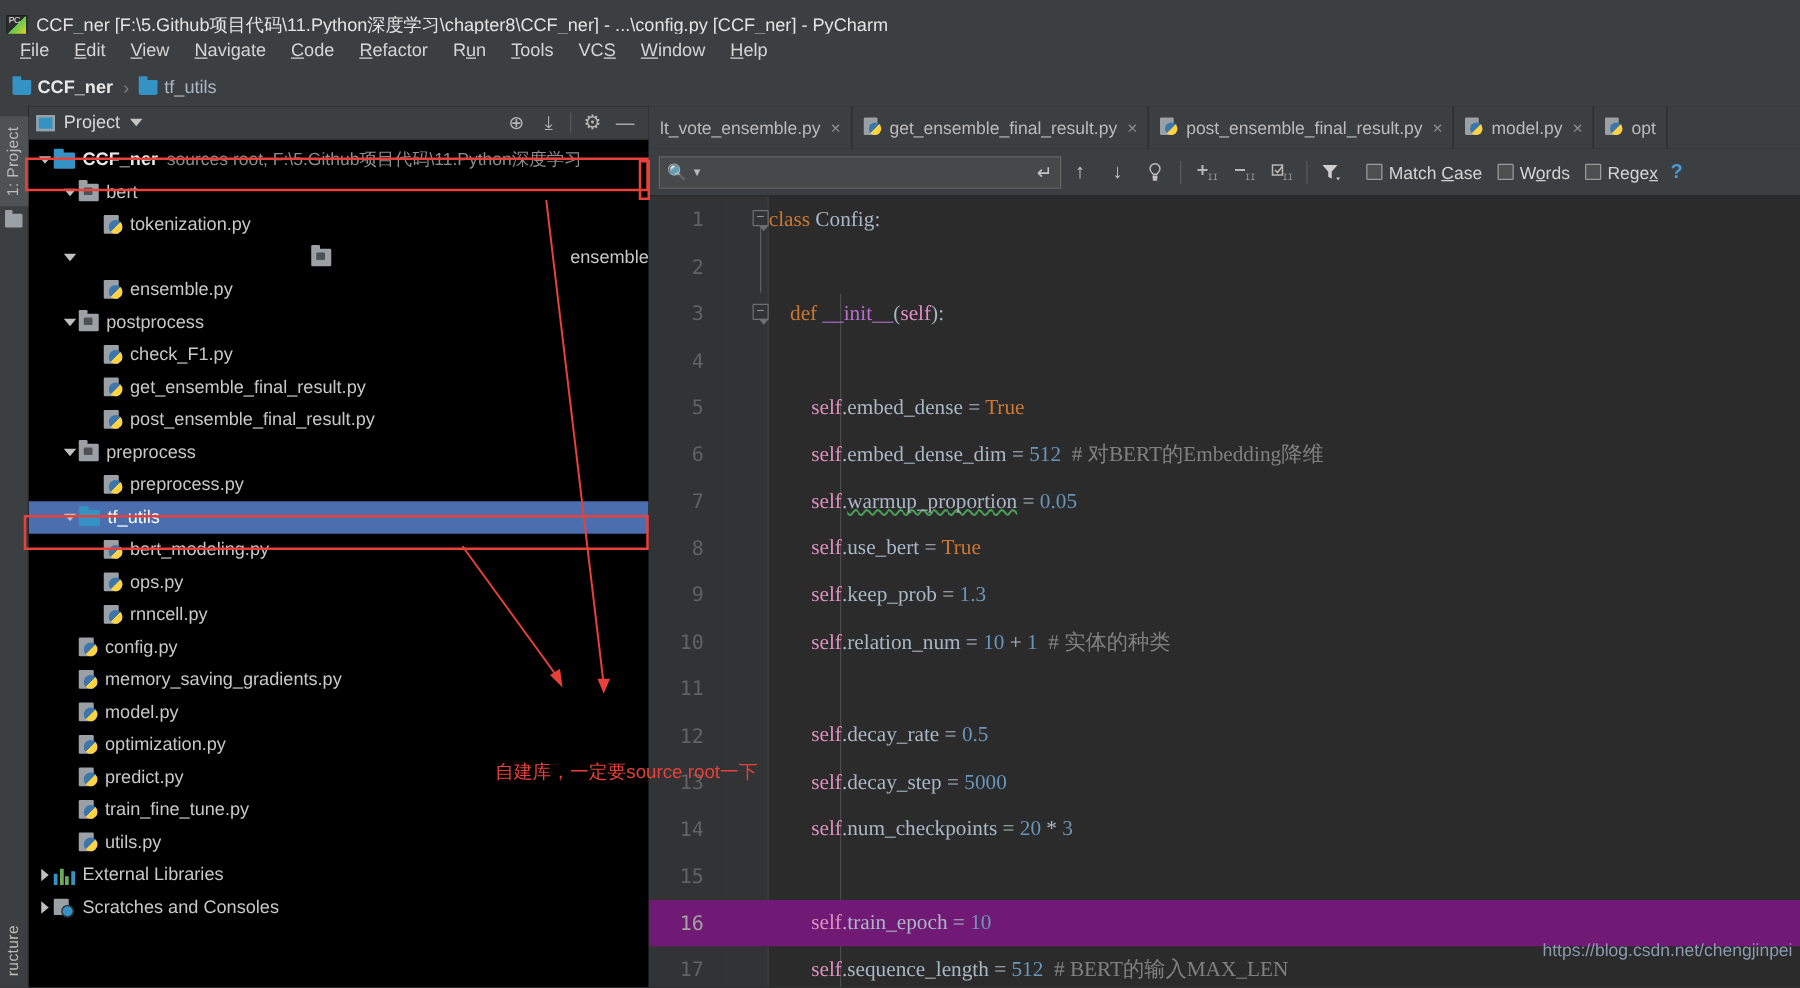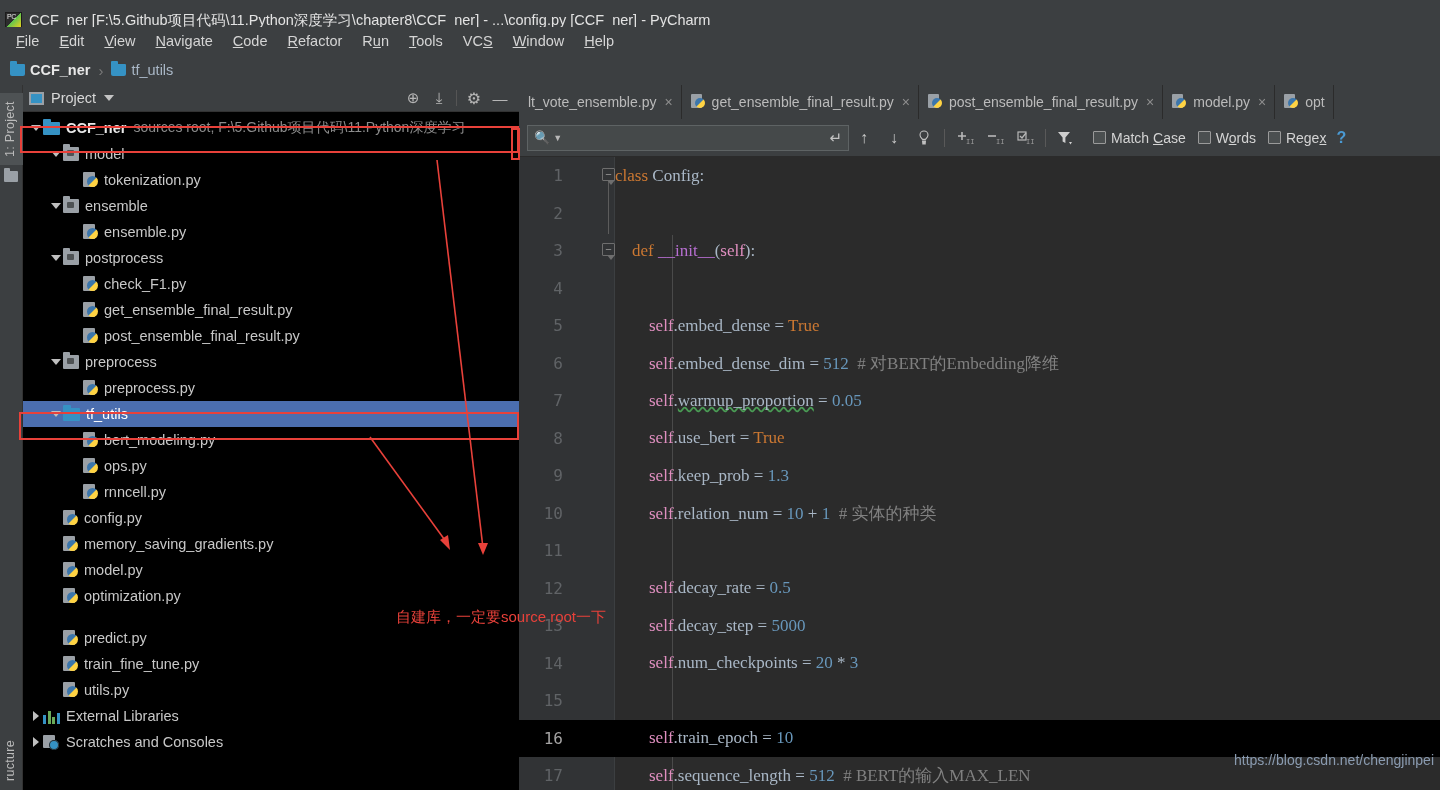--- a/index.html
+++ b/index.html
@@ -249,21 +249,21 @@
     background: #313335;
   }
   .fold-col {
     position: absolute; left: 58px; top: 0; width: 38px; height: 100%;
     background: #313335; border-right: 1px solid #3c3f41;
   }
   .code-lines { position: absolute; left: 0; top: 0; right: 0; bottom: 0; }
   .cline {
     height: 37.5px; display: flex; align-items: center; position: relative;
   }
-  .cline.hl { background: #000000; }
+  .cline.hl { background: #701a75; }
   .lnum {
     width: 52px; text-align: right; padding-right: 8px; color: #606366;
     font-family: "DejaVu Sans Mono", monospace; font-size: 16px; flex: none;
   }
   .cline.hl .lnum { color: #a4a3a3; }
   .ctext {
     margin-left: 44px; font-family: Liberation Serif, serif;
     font-size: 17px; white-space: pre; color: #a9b7c6;
   }
   .kw { color: #cc7832; }
@@ -375,28 +375,28 @@
           </span>
           <span class="root-folder"></span>
           <span class="tlabel bold">CCF_ner</span>
           <span class="tmeta">sources root,  F:\5.Github项目代码\11.Python深度学习</span>
         </div>
         <div class="trow" style="padding-left: 26px;">
           <span class="tw">
             <i class="tri-down"></i>
           </span>
           <span class="mod-ico"></span>
-          <span class="tlabel">model</span>
+          <span class="tlabel">bert</span>
         </div>
         <div class="trow" style="padding-left: 46px;">
           <span class="tw" style="width: 14px;"></span>
           <span class="py-ico"></span>
           <span class="tlabel">tokenization.py</span>
         </div>
-        <div class="trow" style="padding-left: 26px;">
+        <div class="trow" style="padding-left: 26px; justify-content: space-between;">
           <span class="tw">
             <i class="tri-down"></i>
           </span>
           <span class="mod-ico"></span>
           <span class="tlabel">ensemble</span>
         </div>
         <div class="trow" style="padding-left: 46px;">
           <span class="tw" style="width: 14px;"></span>
           <span class="py-ico"></span>
           <span class="tlabel">ensemble.py</span>
@@ -470,21 +470,21 @@
         <div class="trow" style="padding-left: 26px;">
           <span class="tw" style="width: 14px;"></span>
           <span class="py-ico"></span>
           <span class="tlabel">model.py</span>
         </div>
         <div class="trow" style="padding-left: 26px;">
           <span class="tw" style="width: 14px;"></span>
           <span class="py-ico"></span>
           <span class="tlabel">optimization.py</span>
         </div>
-        <div class="trow" style="padding-left: 26px; margin-top: 16px;">
+        <div class="trow" style="padding-left: 26px;">
           <span class="tw" style="width: 14px;"></span>
           <span class="py-ico"></span>
           <span class="tlabel">predict.py</span>
         </div>
         <div class="trow" style="padding-left: 26px;">
           <span class="tw" style="width: 14px;"></span>
           <span class="py-ico"></span>
           <span class="tlabel">train_fine_tune.py</span>
         </div>
         <div class="trow" style="padding-left: 26px;">

